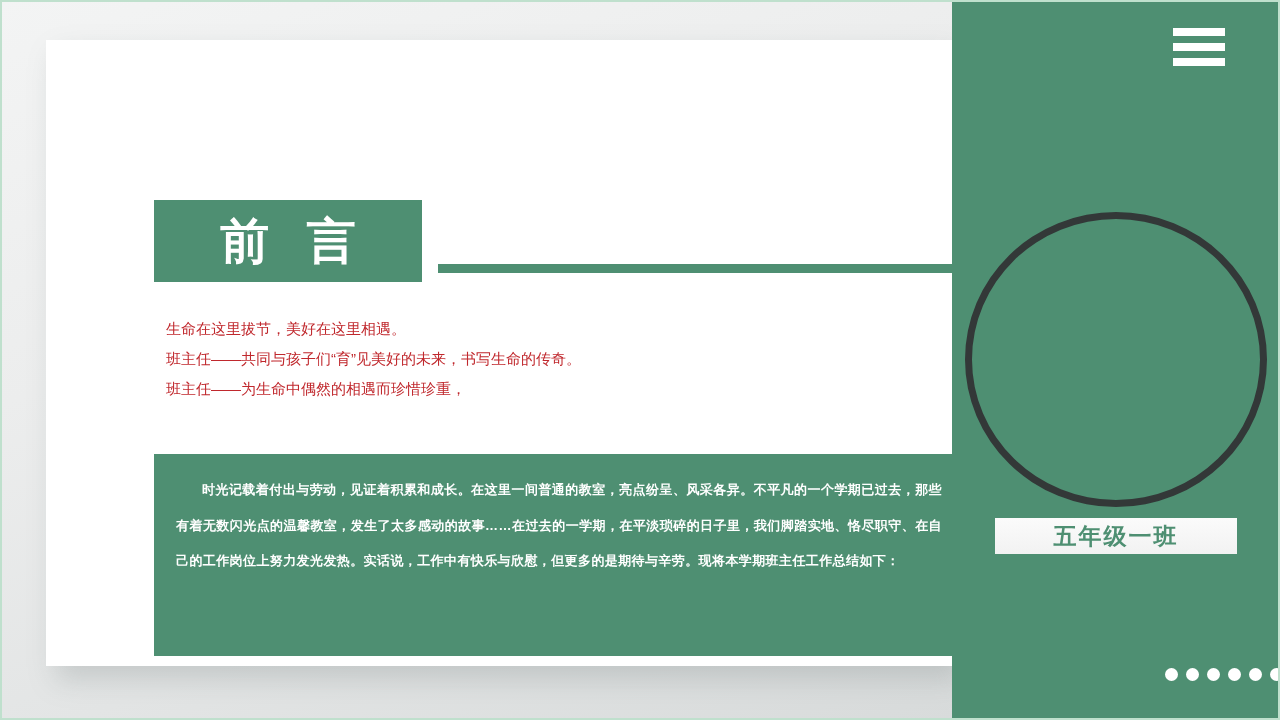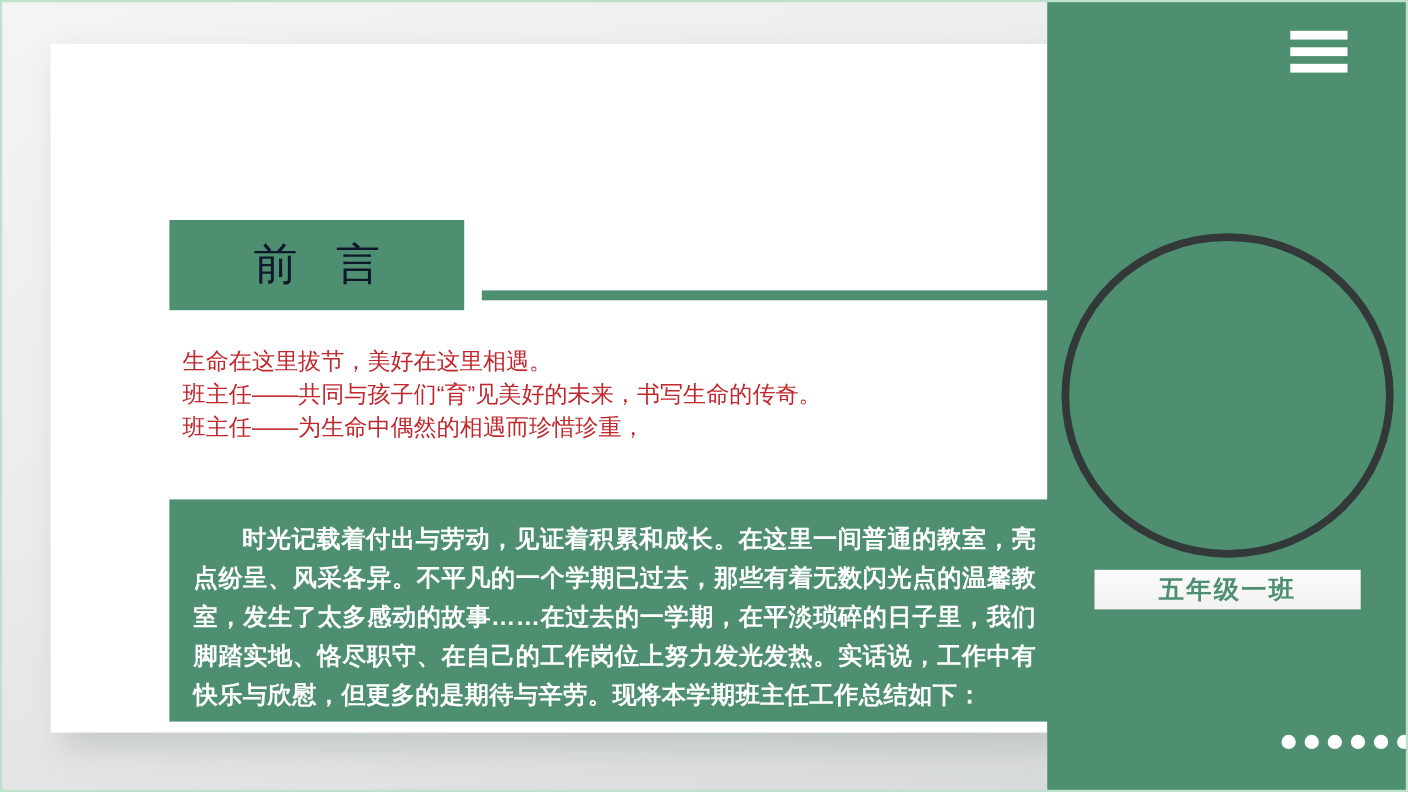--- a/index.html
+++ b/index.html
@@ -136,23 +136,23 @@
     left: 108px;
     top: 160px;
     width: 268px;
     height: 82px;
     background: #4e8f72;
     display: flex;
     align-items: center;
     justify-content: center;
   }
   .title-box .title-text {
-    color: #0f172a;
-    font-size: 40px;
-    font-weight: normal;
+    color: #ffffff;
+    font-size: 49px;
+    font-weight: bold;
     letter-spacing: 12px;
     text-indent: 12px;
     line-height: 1;
   }
 
   .title-rule {
     position: absolute;
     left: 392px;
     top: 224px;
     width: 558px;
@@ -163,40 +163,40 @@
   
   .lead {
     position: absolute;
     left: 120px;
     top: 274px;
     width: 800px;
   }
   .lead p {
     margin: 0;
     color: #c0282d;
-    font-size: 21px;
+    font-size: 15px;
     line-height: 30px;
     white-space: nowrap;
   }
 
   
   .body-box {
     position: absolute;
     left: 108px;
     top: 414px;
     width: 810px;
     height: 202px;
     background: #4e8f72;
     box-sizing: border-box;
     padding: 18px 22px 14px 22px;
   }
   .body-box p {
     margin: 0;
     color: #ffffff;
-    font-size: 22px;
+    font-size: 13px;
     font-weight: bold;
     line-height: 35.5px;
     text-indent: 2em;
     text-align: justify;
     text-justify: inter-ideograph;
     letter-spacing: 0.4px;
   }
 </style>
 </head>
 <body>

